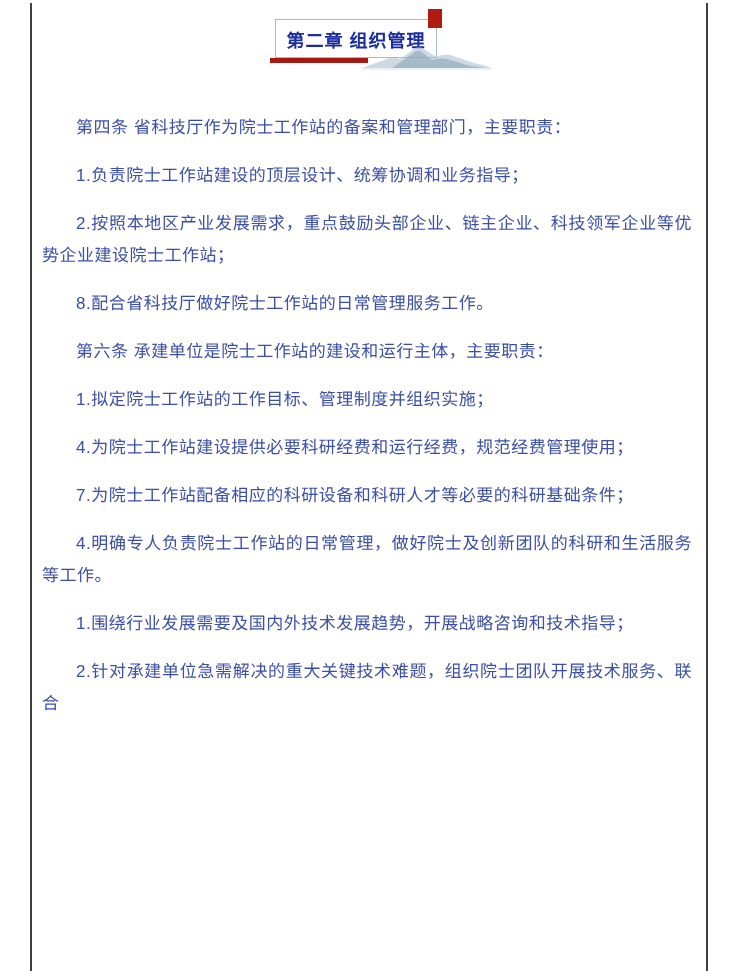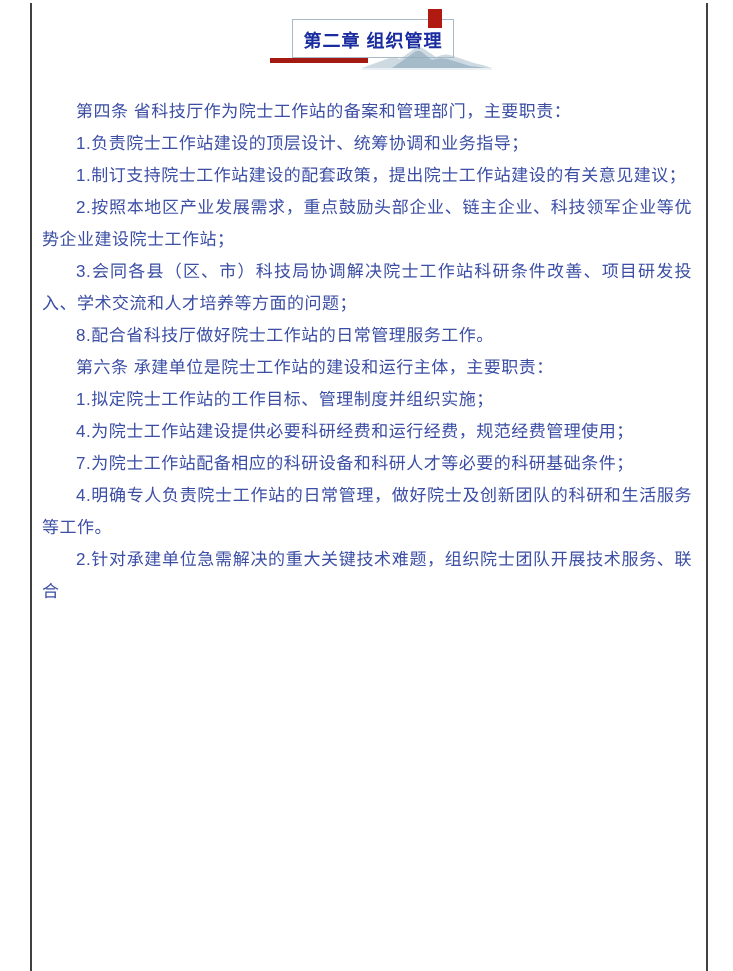--- a/index.html
+++ b/index.html
@@ -21,21 +21,21 @@
     bottom: 0;
     width: 2px;
     background: #414141;
   }
   .page-border.left  { left: 30px; }
   .page-border.right { left: 706px; }
 
   
   .chapter-box {
     position: absolute;
-    left: 292px;
+    left: 275px;
     top: 19px;
     width: 160px;
     height: 37px;
     border: 1px solid #a7bac9;
     background: #ffffff;
     display: flex;
     align-items: center;
     justify-content: center;
     z-index: 2;
   }
@@ -75,21 +75,21 @@
   }
 
   
   .content {
     position: absolute;
     left: 42px;
     top: 96px;
     width: 650px;
   }
   .content p {
-    margin: 0 0;
+    margin: 16px 0;
     font-size: 17px;
     line-height: 32px;
     color: #3c4fa5;
     text-indent: 2em;
     text-align: justify;
     letter-spacing: 0.5px;
   }
 </style>
 </head>
 <body>
@@ -107,25 +107,24 @@
 
   <svg class="mountain-mark" viewBox="0 0 130 26" xmlns="http://www.w3.org/2000/svg">
     <path d="M0,24 L22,16 Q30,12 38,15 L52,5 Q57,1 62,5 L74,13 Q84,8 94,13 L112,19 Q122,21 130,24 Z" fill="#a5bccb" opacity="0.55"></path>
     <path d="M30,24 L50,10 Q56,4 61,9 L70,16 Q80,12 92,17 L108,22 Q118,23 124,24 Z" fill="#8aa6ba" opacity="0.6"></path>
     <path d="M0,24 L130,24 L130,26 L0,26 Z" fill="#d7e2ea" opacity="0.5"></path>
   </svg>
 
   <div class="content">
       <p>第四条 省科技厅作为院士工作站的备案和管理部门，主要职责：</p>
       <p>1.负责院士工作站建设的顶层设计、统筹协调和业务指导；</p>
-      <p>1.制订支持院士工作站建设的配套政策，提出院士工作站建设的有关意见建议；</p>
       <p>2.按照本地区产业发展需求，重点鼓励头部企业、链主企业、科技领军企业等优势企业建设院士工作站；</p>
-      <p>3.会同各县（区、市）科技局协调解决院士工作站科研条件改善、项目研发投入、学术交流和人才培养等方面的问题；</p>
       <p>8.配合省科技厅做好院士工作站的日常管理服务工作。</p>
       <p>第六条 承建单位是院士工作站的建设和运行主体，主要职责：</p>
       <p>1.拟定院士工作站的工作目标、管理制度并组织实施；</p>
       <p>4.为院士工作站建设提供必要科研经费和运行经费，规范经费管理使用；</p>
       <p>7.为院士工作站配备相应的科研设备和科研人才等必要的科研基础条件；</p>
       <p>4.明确专人负责院士工作站的日常管理，做好院士及创新团队的科研和生活服务等工作。</p>
+      <p>1.围绕行业发展需要及国内外技术发展趋势，开展战略咨询和技术指导；</p>
       <p>2.针对承建单位急需解决的重大关键技术难题，组织院士团队开展技术服务、联合</p>
     </div>
 
 </div>
 
 </body></html>

